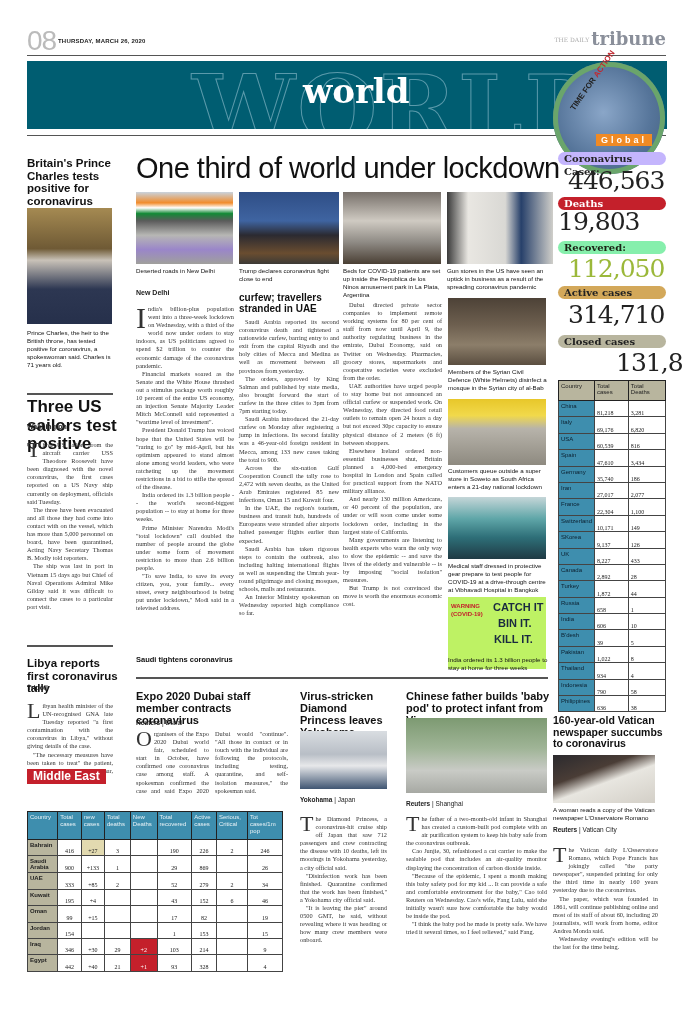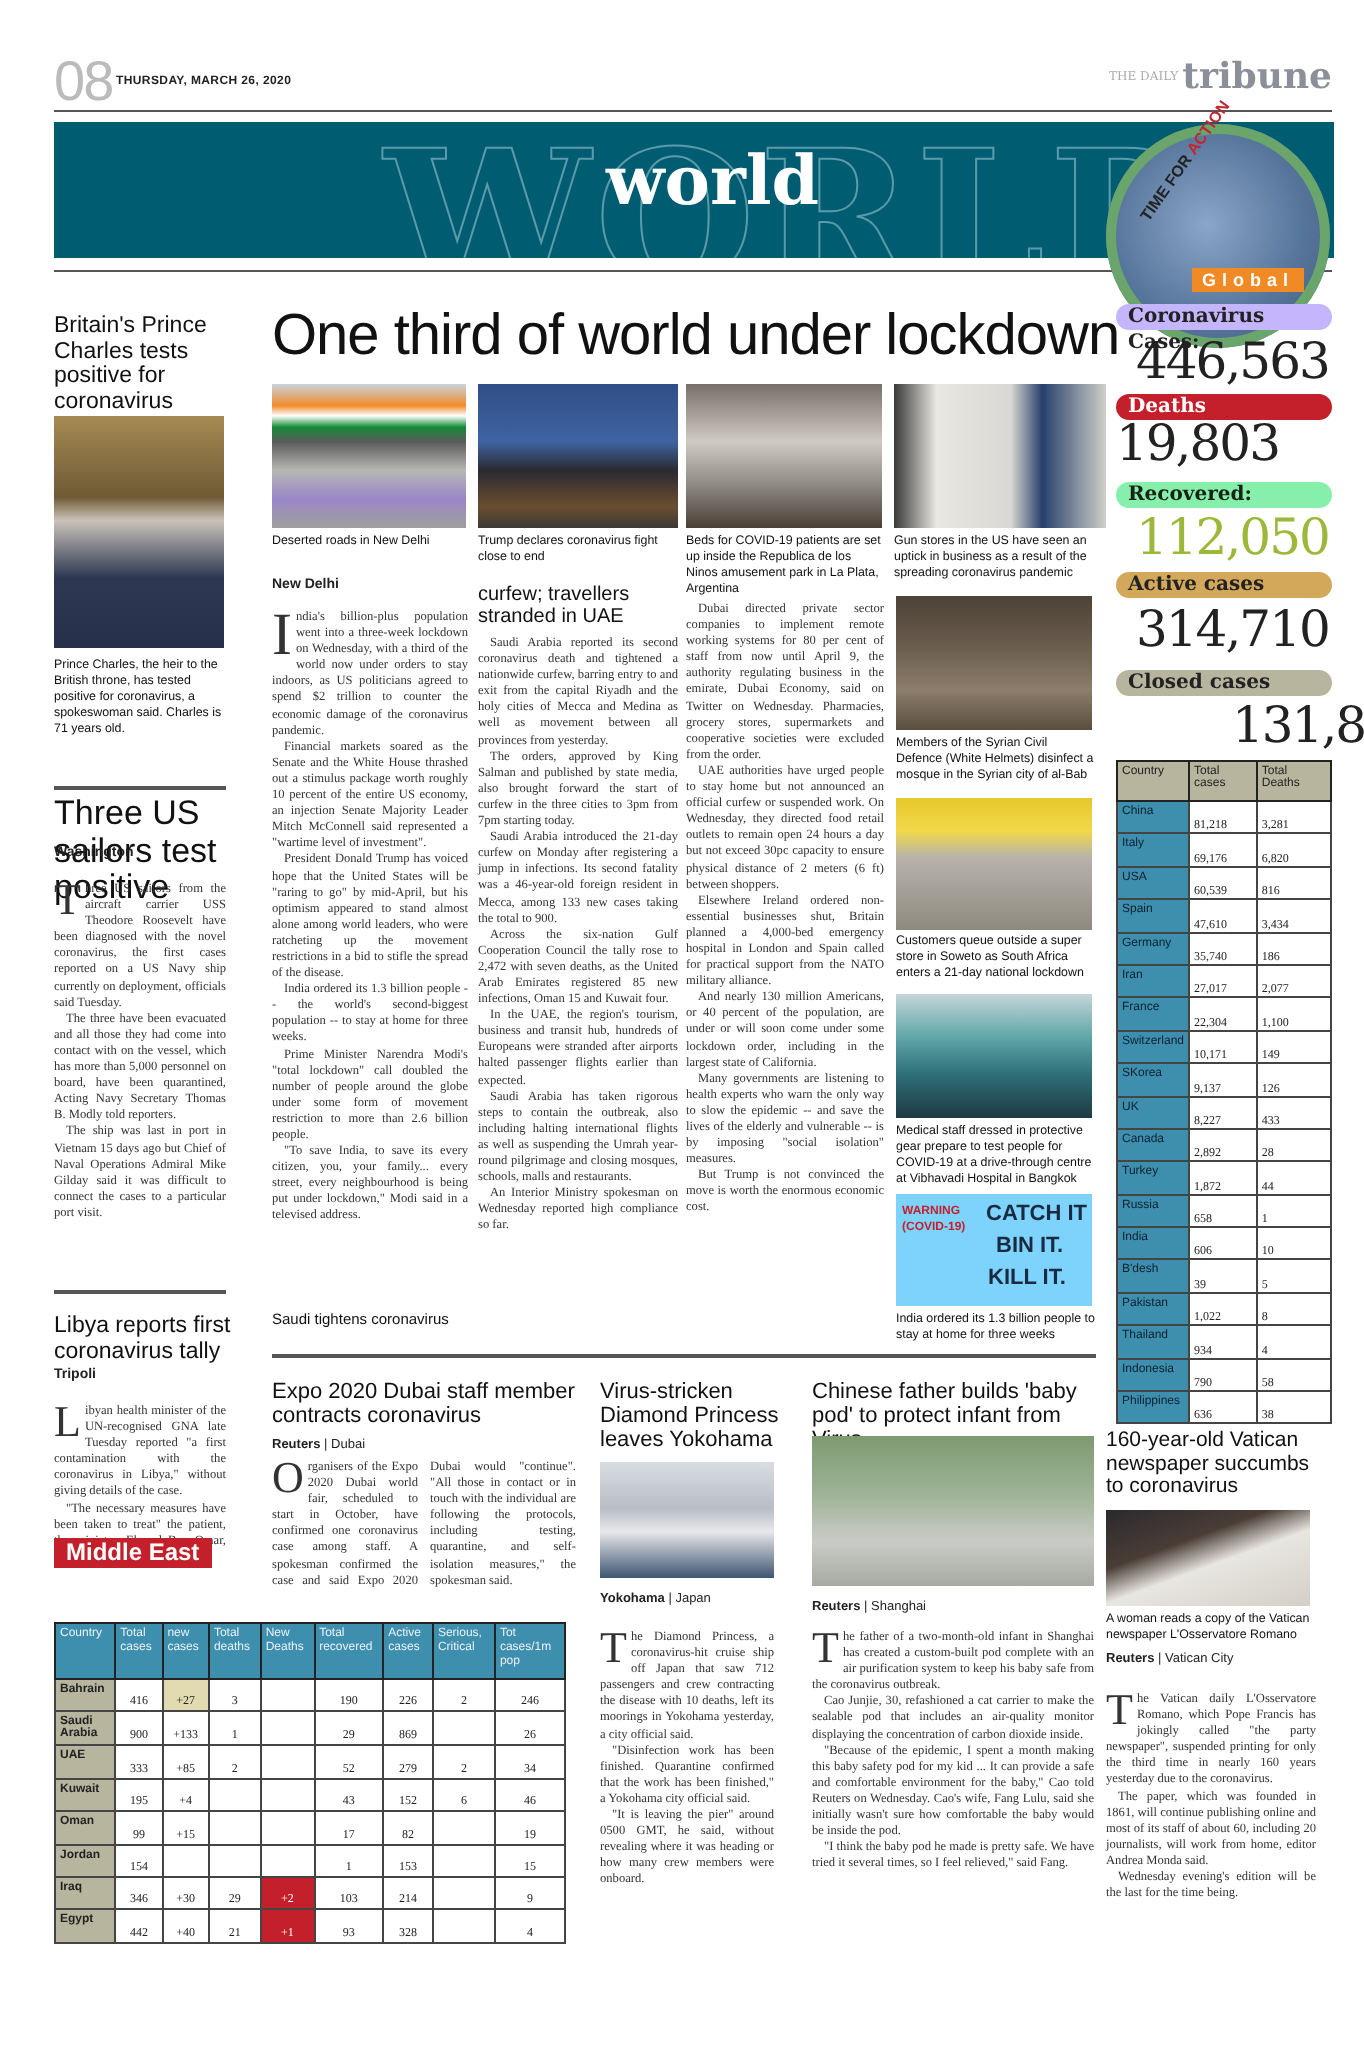--- a/index.html
+++ b/index.html
@@ -18,21 +18,21 @@
   .virus .tfa { position: absolute; left: 4px; top: 14px; font-size: 8px; font-weight: bold; color: #222; transform: rotate(-55deg); font-family: "Liberation Sans", sans-serif; }
   .virus .tfa span { color: #c0282f; }
   .global-badge { left: 596px; top: 134px; background: #f08a24; color: #fff; font-size: 9px; font-weight: bold; letter-spacing: 3px; padding: 1px 5px; font-family: "Liberation Sans", sans-serif; }
   .stat-pill { left: 558px; width: 108px; height: 13px; border-radius: 7px; font-size: 10px; font-weight: bold; padding-left: 6px; line-height: 13px; font-family: "DejaVu Serif", serif; }
   .stat-num { left: 568px; font-size: 25px; font-family: "DejaVu Serif", serif; letter-spacing: -1px; }
   table { border-collapse: collapse; }
   .cases-table { left: 558px; top: 380px; width: 108px; font-size: 6px; }
   .cases-table th { background: #b8b59e; text-align: left; padding: 2px 2px; font-family: "Liberation Sans", sans-serif; border: 1px solid #222; font-weight: normal; height: 20px; vertical-align: top; }
   .cases-table td { border: 1px solid #444; height: 16.4px; padding: 0 2px; vertical-align: bottom; font-size: 6px; }
   .cases-table td.c { background: #3e8eae; color: #0c2030; font-family: "Liberation Sans", sans-serif; vertical-align: top; padding-top: 2px; }
-  .head { font-family: "Liberation Sans", sans-serif; font-weight: normal; color: #111; line-height: 1.1; }
+  .head { font-family: "Liberation Sans", sans-serif; font-weight: bold; color: #111; line-height: 1.1; }
   .dateline { font-family: "Liberation Sans", sans-serif; font-weight: bold; font-size: 7px; }
   .body { font-size: 6.3px; line-height: 8.1px; text-align: justify; color: #333; }
   .body p { text-indent: 6px; }
   .body p.first { text-indent: 0; }
   .drop { float: left; font-size: 22px; line-height: 18px; margin-right: 2px; }
   .caption { font-family: "Liberation Sans", sans-serif; font-size: 6.2px; line-height: 8px; color: #111; }
   .photo { background: #888; overflow: hidden; }
   .me-title { left: 27px; top: 769px; background: #c4202b; color: #fff; font-family: "Liberation Sans", sans-serif; font-weight: bold; font-size: 12px; padding: 0 6px; height: 15px; line-height: 15px; }
   .me-table { left: 27px; top: 813px; width: 256px; font-size: 6px; }
   .me-table th { background: #3e8eae; color: #eaf3f7; text-align: left; font-family: "Liberation Sans", sans-serif; border: 1px solid #222; padding: 2px; height: 28px; font-weight: normal; vertical-align: top; line-height: 7px; }
@@ -346,21 +346,21 @@
   <p>Many governments are listening to health experts who warn the only way to slow the epidemic -- and save the lives of the elderly and vulnerable -- is by imposing "social isolation" measures.</p>
   <p>But Trump is not convinced the move is worth the enormous economic cost.</p>
 </div>
 
 <div class="abs photo" style="left:448px;top:298px;width:98px;height:67px;background:linear-gradient(180deg,#4d4237 0%,#6d5f4f 40%,#8c7e6a 70%,#5a4e40 100%);"></div>
 <div class="abs caption" style="left:448px;top:368px;width:100px;">Members of the Syrian Civil Defence (White Helmets) disinfect a mosque in the Syrian city of al-Bab</div>
 <div class="abs photo" style="left:448px;top:399px;width:98px;height:66px;background:linear-gradient(180deg,#e8c72a 0%,#f1d94b 25%,#b7b3aa 45%,#8e8a80 100%);"></div>
 <div class="abs caption" style="left:448px;top:467px;width:100px;">Customers queue outside a super store in Soweto as South Africa enters a 21-day national lockdown</div>
 <div class="abs photo" style="left:448px;top:497px;width:98px;height:62px;background:linear-gradient(180deg,#c5d6d8 0%,#5fa6a8 35%,#2e6f78 65%,#1f3a44 100%);"></div>
 <div class="abs caption" style="left:448px;top:562px;width:100px;">Medical staff dressed in protective gear prepare to test people for COVID-19 at a drive-through centre at Vibhavadi Hospital in Bangkok</div>
-<div class="abs photo" style="left:448px;top:597px;width:98px;height:56px;background:#7dd3fc;font-family:'Liberation Sans',sans-serif;font-weight:bold;">
+<div class="abs photo" style="left:448px;top:597px;width:98px;height:72px;background:#bef264;font-family:'Liberation Sans',sans-serif;font-weight:bold;">
   <div style="position:absolute;left:3px;top:6px;font-size:6px;color:#c4202b;">WARNING</div>
   <div style="position:absolute;left:3px;top:14px;font-size:6px;color:#c4202b;">(COVID-19)</div>
   <div style="position:absolute;left:45px;top:4px;font-size:11px;color:#1a2a40;">CATCH IT</div>
   <div style="position:absolute;left:50px;top:20px;font-size:11px;color:#1a2a40;">BIN IT.</div>
   <div style="position:absolute;left:46px;top:36px;font-size:11px;color:#1a2a40;">KILL IT.</div>
 </div>
 <div class="abs caption" style="left:448px;top:656px;width:100px;">India ordered its 1.3 billion people to stay at home for three weeks</div>
 
 <div class="abs hr" style="left:136px;top:677px;width:412px;height:2px;background:#555;"></div>
 

